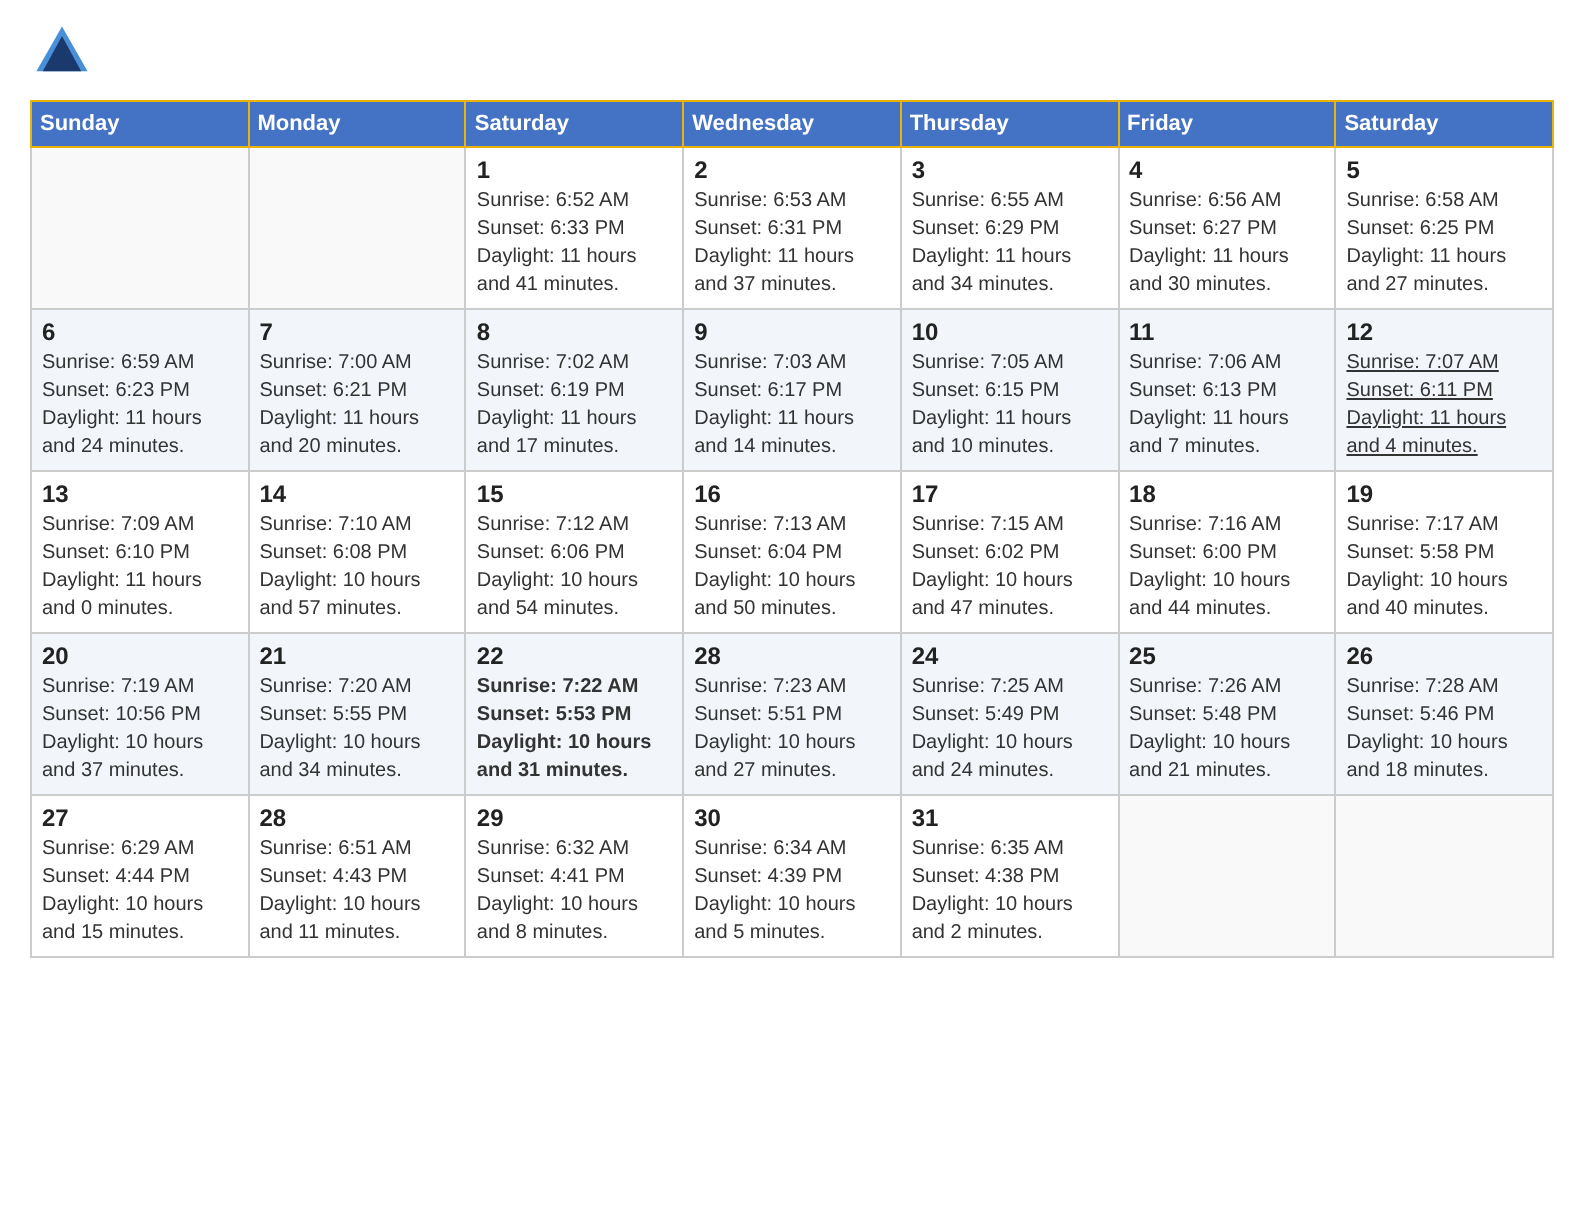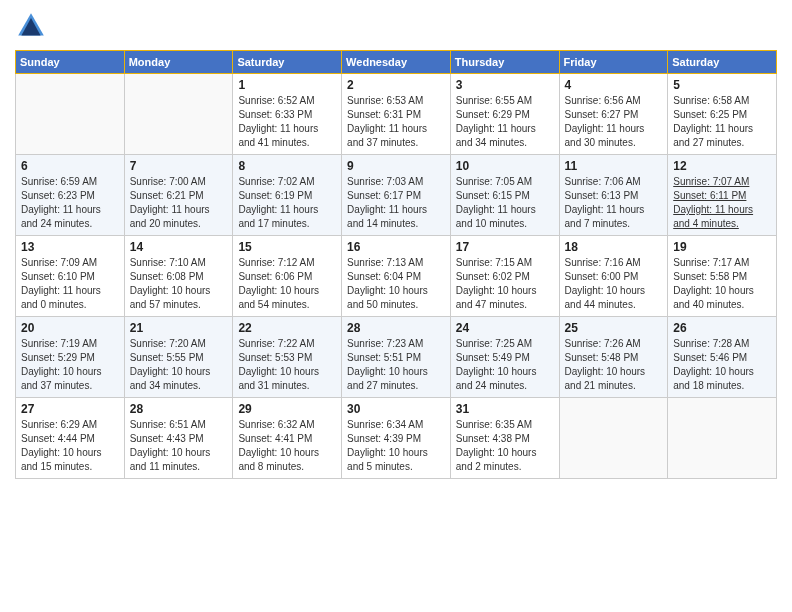--- a/index.html
+++ b/index.html
@@ -243,32 +243,32 @@
             <span class="day-num">19</span>
             <div class="day-info" style="white-space: pre-line;">Sunrise: 7:17 AM
 Sunset: 5:58 PM
 Daylight: 10 hours and 40 minutes.</div>
           </td>
         </tr>
         <tr>
           <td>
             <span class="day-num">20</span>
             <div class="day-info" style="white-space: pre-line;">Sunrise: 7:19 AM
-Sunset: 5:29 PM
+Sunset: 10:56 PM
 Daylight: 10 hours and 37 minutes.</div>
           </td>
           <td>
             <span class="day-num">21</span>
             <div class="day-info" style="white-space: pre-line;">Sunrise: 7:20 AM
 Sunset: 5:55 PM
 Daylight: 10 hours and 34 minutes.</div>
           </td>
           <td>
             <span class="day-num">22</span>
-            <div class="day-info" style="white-space: pre-line;">Sunrise: 7:22 AM
+            <div class="day-info" style="white-space: pre-line; font-weight: bold;">Sunrise: 7:22 AM
 Sunset: 5:53 PM
 Daylight: 10 hours and 31 minutes.</div>
           </td>
           <td>
             <span class="day-num">28</span>
             <div class="day-info" style="white-space: pre-line;">Sunrise: 7:23 AM
 Sunset: 5:51 PM
 Daylight: 10 hours and 27 minutes.</div>
           </td>
           <td>

